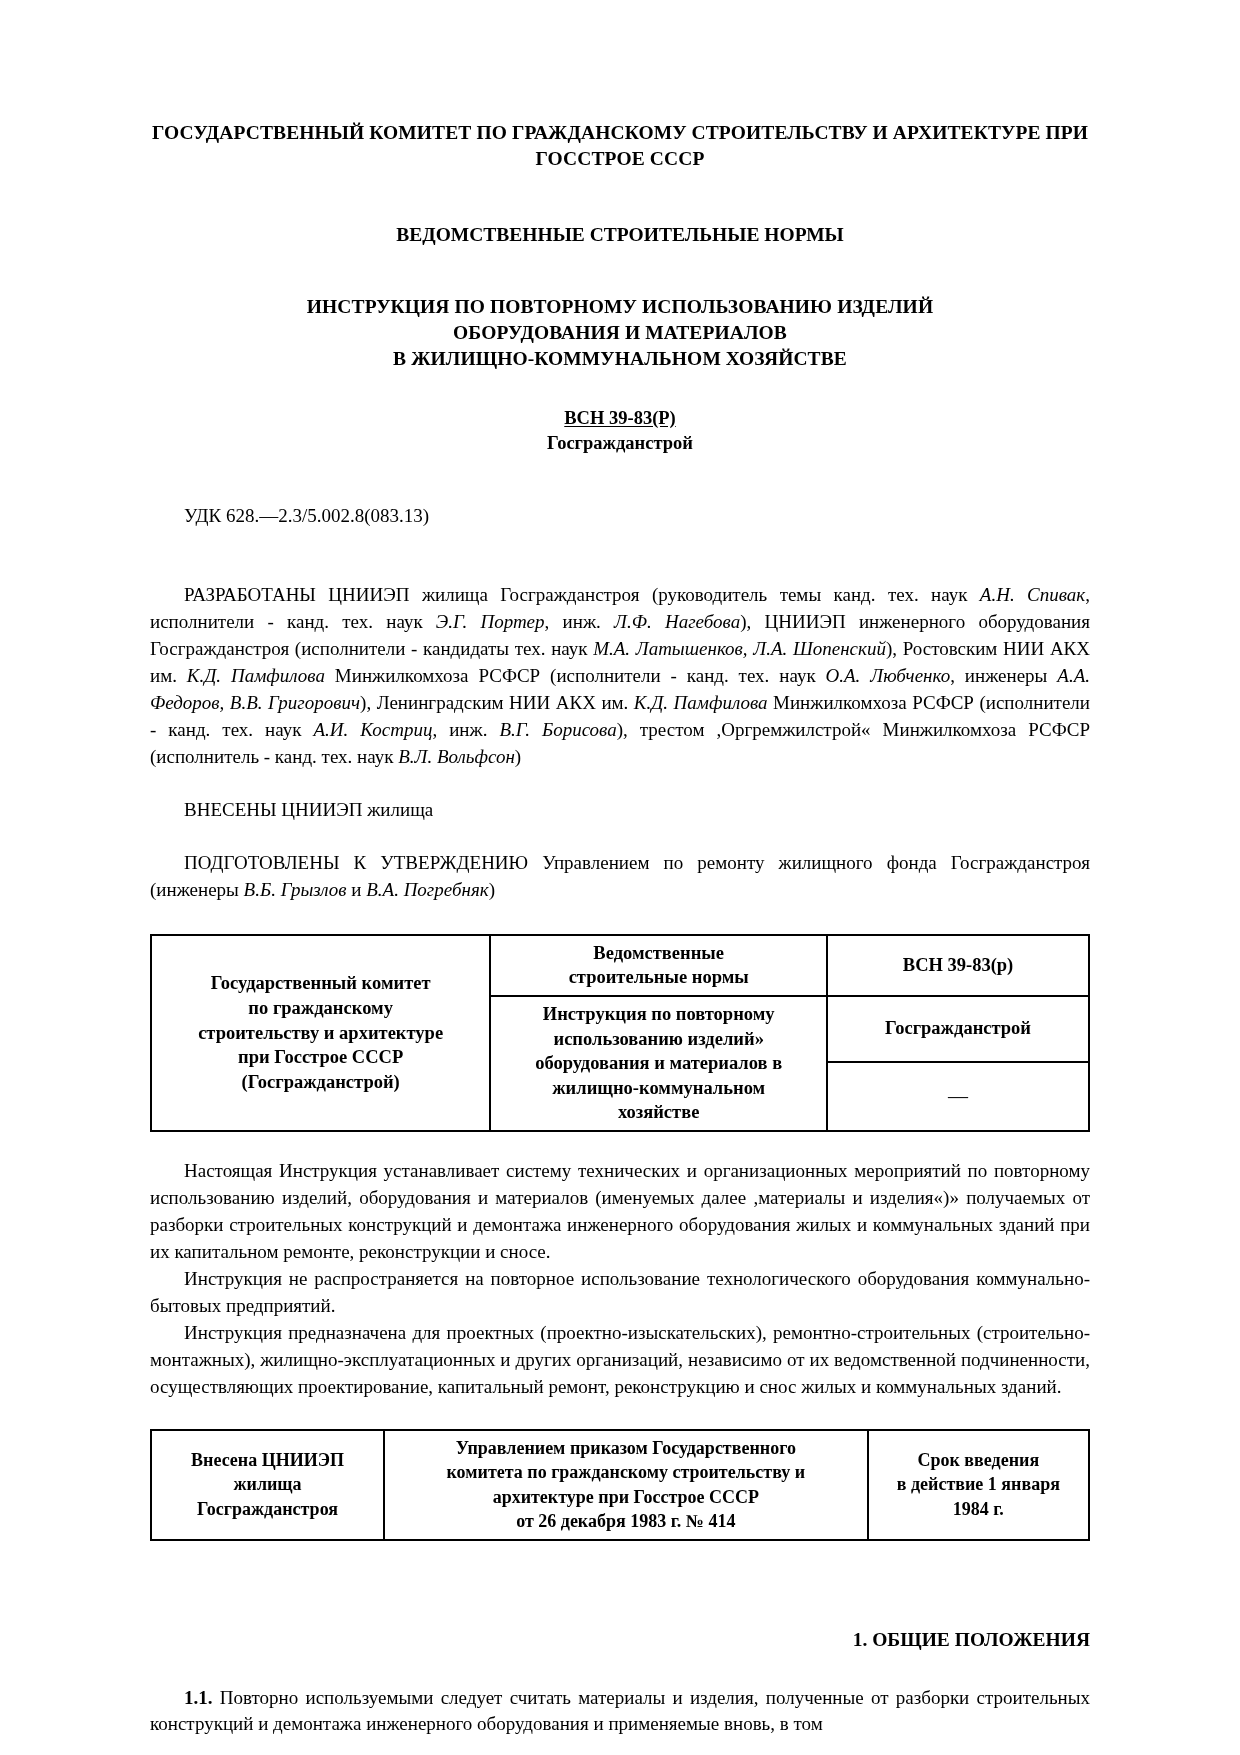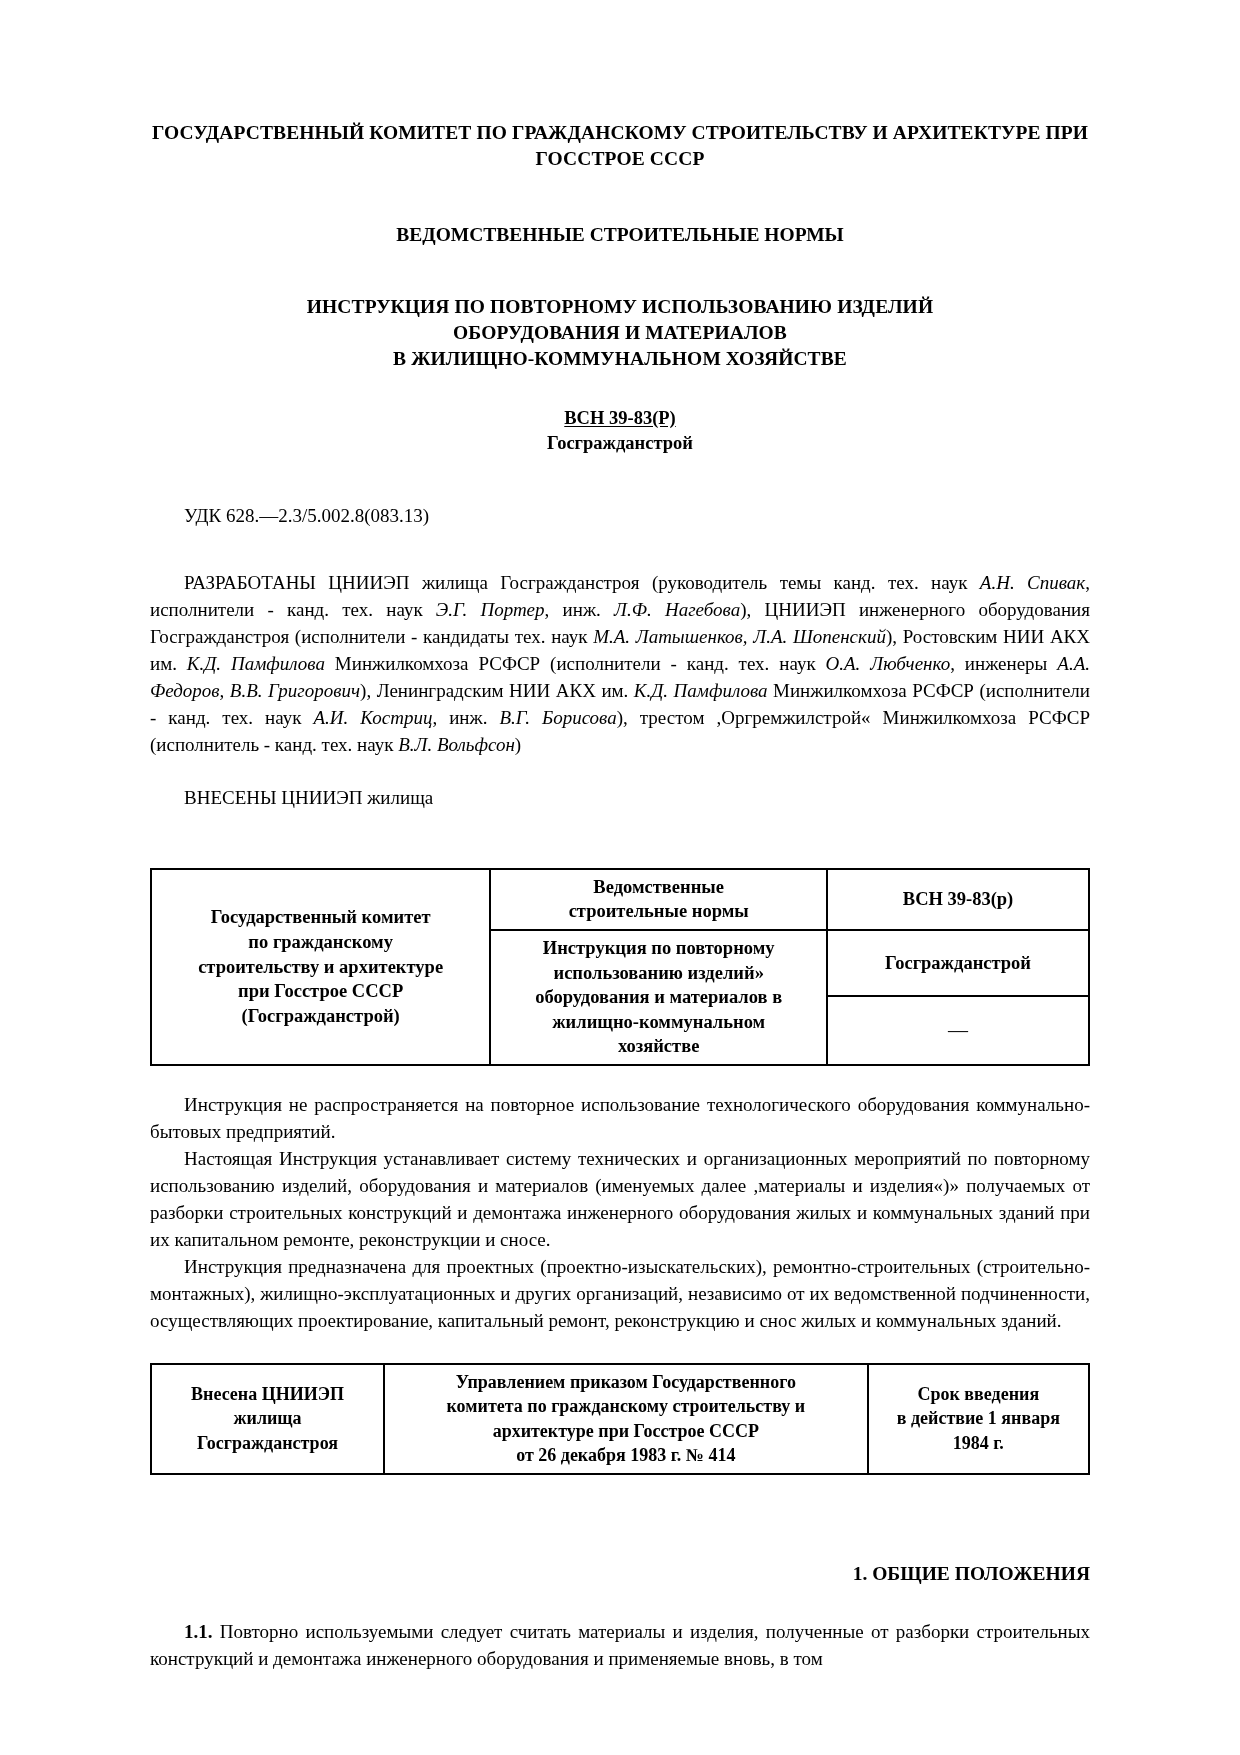--- a/index.html
+++ b/index.html
@@ -54,21 +54,21 @@
   }
   .h-doc-code {
     text-decoration: underline;
     text-underline-offset: 2px;
   }
 
   
   .udk {
     font-size: 19px;
     line-height: 1.4;
-    margin: 48px 0 4px 34px;
+    margin: 48px 0 16px 34px;
   }
 
   
   .para {
     font-size: 19px;
     line-height: 1.42;
     text-align: justify;
     text-justify: inter-word;
     margin: 0;
     text-indent: 34px;
@@ -144,20 +144,21 @@
 
     <div class="udk">УДК 628.—2.3/5.002.8(083.13)</div>
 
     <div class="gap-lg"></div>
     <p class="para"><span>РАЗРАБОТАНЫ ЦНИИЭП жилища Госгражданстроя (руководитель темы канд. тех. наук </span><i>А.Н. Спивак</i><span>, исполнители - канд. тех. наук </span><i>Э.Г. Портер</i><span>, инж. </span><i>Л.Ф. Нагебова</i><span>), ЦНИИЭП инженерного оборудования Госгражданстроя (исполнители - кандидаты тех. наук </span><i>М.А. Латышенков, Л.А. Шопенский</i><span>), Ростовским НИИ АКХ им. </span><i>К.Д. Памфилова</i><span> Минжилкомхоза РСФСР (исполнители - канд. тех. наук </span><i>О.А. Любченко</i><span>, инженеры </span><i>А.А. Федоров, В.В. Григорович</i><span>), Ленинградским НИИ АКХ им. </span><i>К.Д. Памфилова</i><span> Минжилкомхоза РСФСР (исполнители - канд. тех. наук </span><i>А.И. Костриц</i><span>, инж. </span><i>В.Г. Борисова</i><span>), трестом ,Оргремжилстрой« Минжилкомхоза РСФСР (исполнитель - канд. тех. наук </span><i>В.Л. Вольфсон</i><span>)</span></p>
 
     <div class="gap-md"></div>
     <p class="para">ВНЕСЕНЫ ЦНИИЭП жилища</p>
 
     <div class="gap-md"></div>
+    <p class="para"><span>ПОДГОТОВЛЕНЫ К УТВЕРЖДЕНИЮ Управлением по ремонту жилищного фонда Госгражданстроя (инженеры </span><i>В.Б. Грызлов</i><span> и </span><i>В.А. Погребняк</i><span>)</span></p>
 
     <table class="doc-table t1">
       <colgroup>
         <col class="c1">
           <col class="c2">
           <col class="c3">
       </colgroup>
       <tbody>
         <tr>
           <td rowspan="3">
@@ -187,22 +188,22 @@
             <div>Госгражданстрой</div>
           </td>
         </tr>
         <tr>
           <td class="dash">—</td>
         </tr>
       </tbody>
     </table>
 
     <div class="gap-md"></div>
+    <p class="para">Настоящая Инструкция устанавливает систему технических и организационных мероприятий по повторному использованию изделий, оборудования и материалов (именуемых далее ,материалы и изделия«)» получаемых от разборки строительных конструкций и демонтажа инженерного оборудования жилых и коммунальных зданий при их капитальном ремонте, реконструкции и сносе.</p>
     <p class="para">Инструкция не распространяется на повторное использование технологического оборудования коммунально-бытовых предприятий.</p>
-    <p class="para">Настоящая Инструкция устанавливает систему технических и организационных мероприятий по повторному использованию изделий, оборудования и материалов (именуемых далее ,материалы и изделия«)» получаемых от разборки строительных конструкций и демонтажа инженерного оборудования жилых и коммунальных зданий при их капитальном ремонте, реконструкции и сносе.</p>
     <p class="para">Инструкция предназначена для проектных (проектно-изыскательских), ремонтно-строительных (строительно-монтажных), жилищно-эксплуатационных и других организаций, независимо от их ведомственной подчиненности, осуществляющих проектирование, капитальный ремонт, реконструкцию и снос жилых и коммунальных зданий.</p>
 
     <table class="doc-table t2">
       <colgroup>
         <col class="c1">
           <col class="c2">
           <col class="c3">
       </colgroup>
       <tbody>
         <tr>

